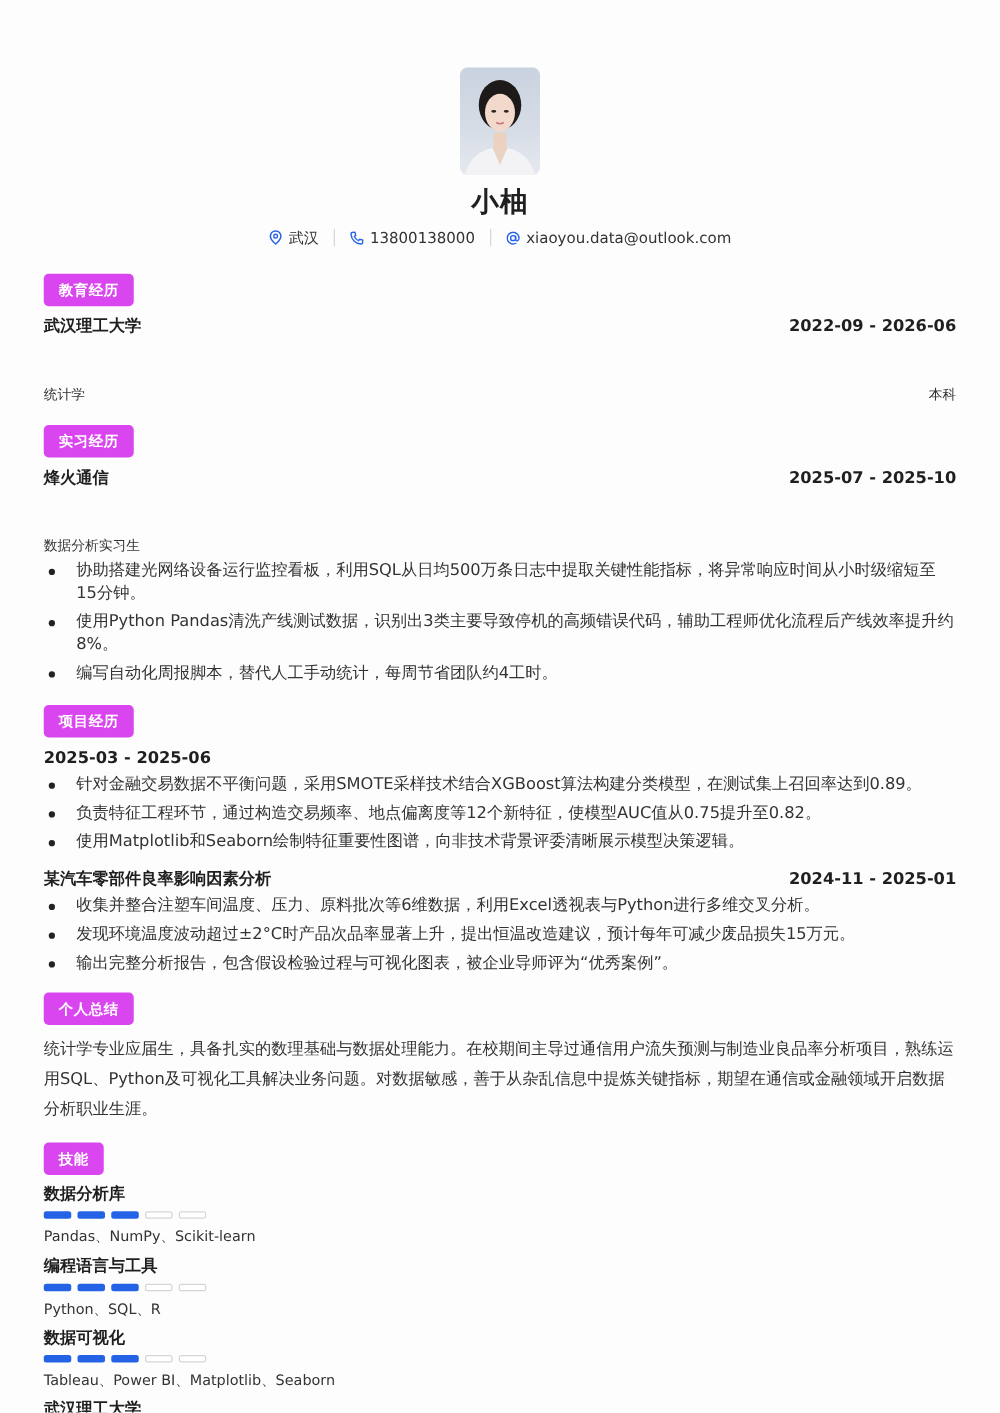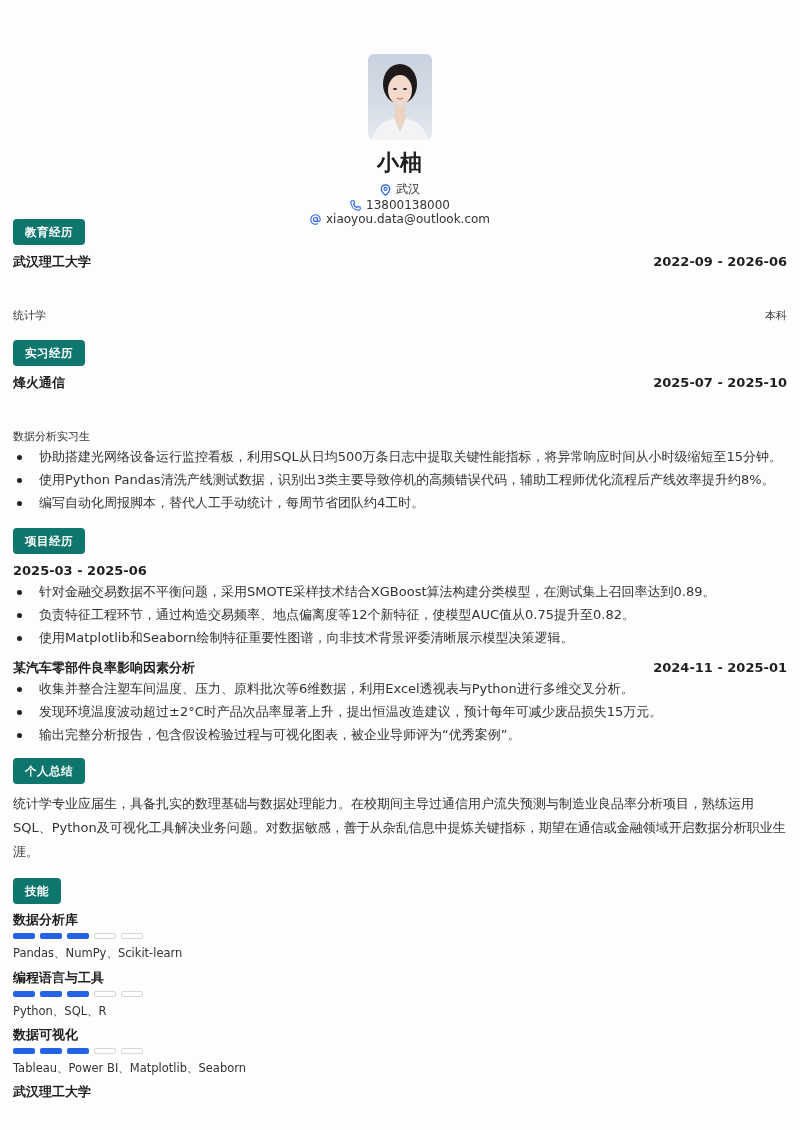--- a/index.html
+++ b/index.html
@@ -2,40 +2,40 @@
 <html><head>
 <meta charset="utf-8">
 <style>
   html, body { margin: 0; padding: 0; }
   body {
     width: 800px; height: 1130px; overflow: hidden;
     background: #fdfdfd;
     font-family: "DejaVu Sans", "Liberation Sans", sans-serif;
     color: #222;
   }
-  .page { position: relative; width: 800px; height: 1130px; padding: 0 13px; box-sizing: border-box; }
+  .page { position: relative; width: 800px; height: 1130px; padding: 0 35px; box-sizing: border-box; }
 
   
   .header { display: flex; flex-direction: column; align-items: center; padding-top: 54px; }
   .photo {
     width: 64px; height: 86px; border-radius: 6px; overflow: hidden;
     background: linear-gradient(180deg, #c9d2df 0%, #d7dde7 60%, #e6e9ef 100%);
     position: relative;
   }
   .photo svg { display: block; }
   .name { font-size: 22px; font-weight: bold; color: #1f1f1f; margin-top: 9px; line-height: 28px; letter-spacing: 1px; }
-  .contact { display: flex; align-items: center; font-size: 12px; color: #333; margin-top: 4px; height: 18px; flex-direction: column; }
+  .contact { display: flex; align-items: center; font-size: 12px; color: #333; margin-top: 4px; height: 18px; }
   .contact-item { display: flex; align-items: center; gap: 5px; }
   .contact-item svg { display: block; }
   .sep { width: 1px; height: 14px; background: #d8d8d8; margin: 0 12px; }
 
   
   .section { margin-top: 14px; }
   .badge {
-    display: inline-block; background: #0f766e; color: #fff;
+    display: inline-block; background: #d946ef; color: #fff;
     font-size: 11.5px; font-weight: bold; padding: 0 12px;
     height: 26px; line-height: 26px; border-radius: 4px; letter-spacing: 0.5px;
   }
   .row { display: flex; justify-content: space-between; align-items: baseline; }
   .title { font-size: 13px; font-weight: bold; color: #1f1f1f; line-height: 18px; }
   .date { font-size: 13px; font-weight: bold; color: #1f1f1f; line-height: 18px; }
   .sub { font-size: 11px; color: #333; line-height: 17px; margin-top: 36px; }
   .para { font-size: 13px; color: #333; line-height: 24px; }
   ul.bullets { list-style: none; margin: 0; padding: 0; }
   ul.bullets li { position: relative; padding-left: 26px; font-size: 13px; color: #333; line-height: 18px; margin-bottom: 5px; }

